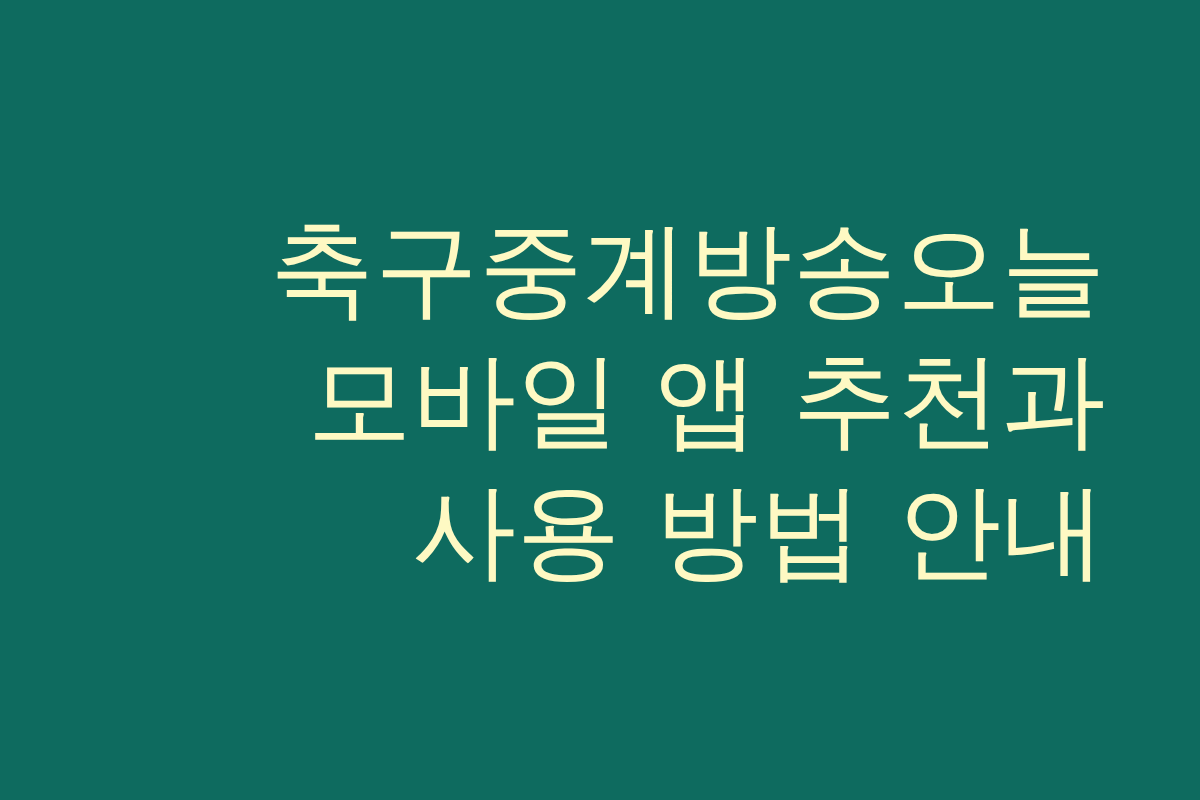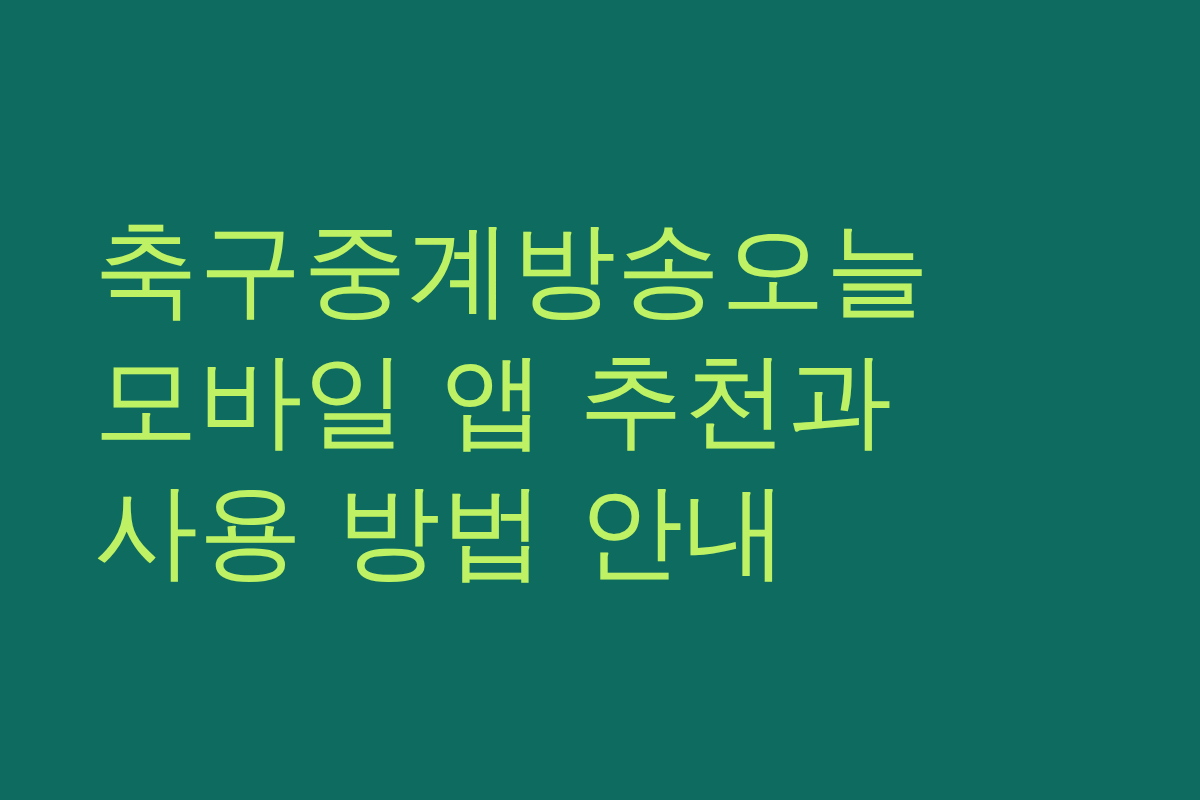--- a/index.html
+++ b/index.html
@@ -51,17 +51,17 @@
     text-rendering: optimizeLegibility;
   }
 </style>
 </head>
 <body>
 
 <div class="thumbnail-card" style="background-color: rgb(14, 107, 95); width: 1200px; height: 800px;">
 
   <div class="headline-block">
 
-    <h1 class="headline-text" style="color: #bef264; font-size: 104px; line-height: 131px; text-align: left;">축구중계방송오늘 모바일 앱 추천과 사용 방법 안내</h1>
+    <h1 class="headline-text" style="color: #fef9c3; font-size: 104px; line-height: 131px; text-align: right;">축구중계방송오늘 모바일 앱 추천과 사용 방법 안내</h1>
 
   </div>
 
 </div>
 
 </body></html>

